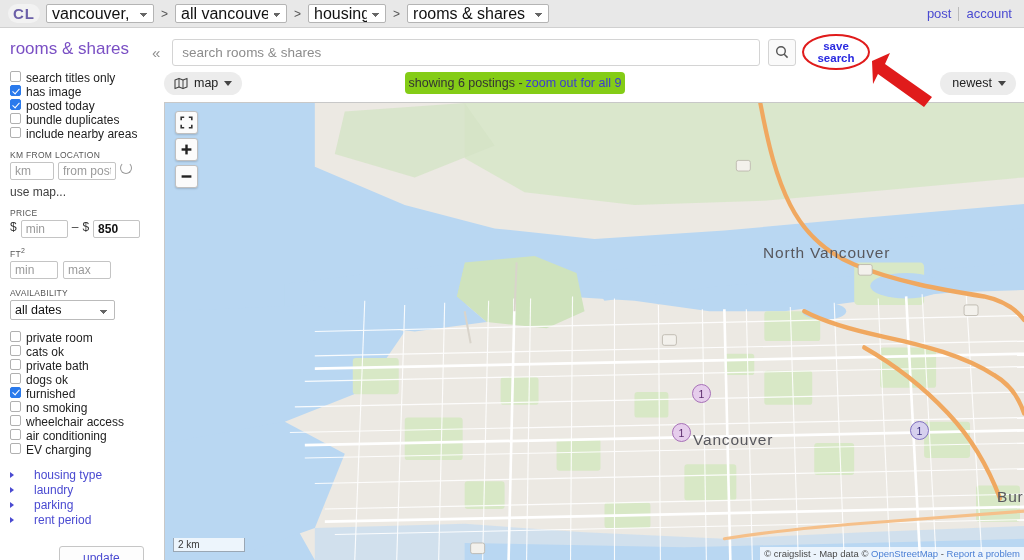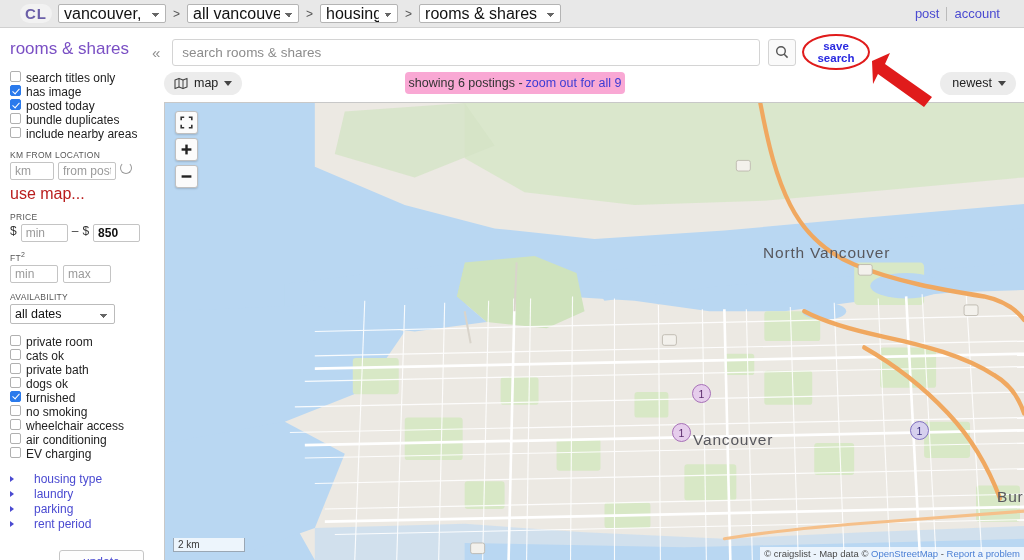--- a/index.html
+++ b/index.html
@@ -13,21 +13,21 @@
     color: #222;
   }
 
   
   #topbar {
     height: 28px;
     background: #e8e8e8;
     border-bottom: 1px solid #d0d0d0;
     display: flex;
     align-items: center;
-    padding: 0 20px;
+    padding: 0 8px;
     gap: 6px;
     position: relative;
   }
   #cl-logo {
     font-size: 15px;
     font-weight: bold;
     color: #6b5fa8;
     letter-spacing: 1px;
     padding: 0 4px;
     border: 1px solid transparent;
@@ -144,22 +144,22 @@
   #frompos-input { width: 58px; }
   #locate-icon {
     width: 12px; height: 12px;
     border: 1.6px solid #999;
     border-radius: 50%;
     border-top-color: transparent;
     flex: 0 0 12px;
   }
   #use-map {
     display: inline-block;
-    color: #b91c1c;
-    font-size: 16px;
+    color: #404040;
+    font-size: 12px;
     text-decoration: none;
     margin: 5px 0 0 2px;
   }
   #price-row .dollar { color: #333; font-size: 12px; }
   #price-min { width: 47px; }
   #price-max { width: 47px; font-weight: bold; color: #111; }
   .dash { color: #444; }
   #ft-row { gap: 5px; }
   #ft-min, #ft-max { width: 48px; }
   .sup { font-size: 7px; vertical-align: super; }
@@ -300,21 +300,21 @@
     border: none;
     font-family: "Liberation Sans", sans-serif;
   }
   .caret-dn {
     width: 0; height: 0;
     border-left: 4px solid transparent;
     border-right: 4px solid transparent;
     border-top: 5px solid #444;
   }
   #counts-pill {
-    background: #f9a8d4;
+    background: #84cc16;
     border-radius: 4px;
     height: 22px;
     display: flex; align-items: center; justify-content: center;
     font-size: 12.5px;
     color: #333;
     padding: 0 4px;
     margin: 0 auto;
     min-width: 220px;
   }
   #counts-pill a { color: #3b3bd4; text-decoration: none; margin-left: 3px; }

